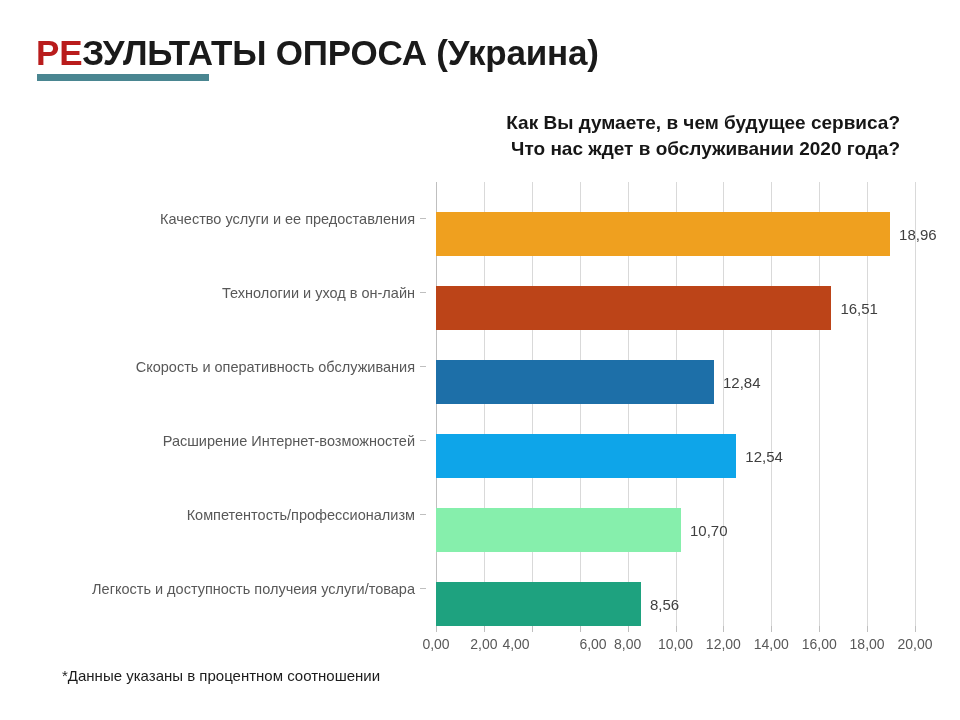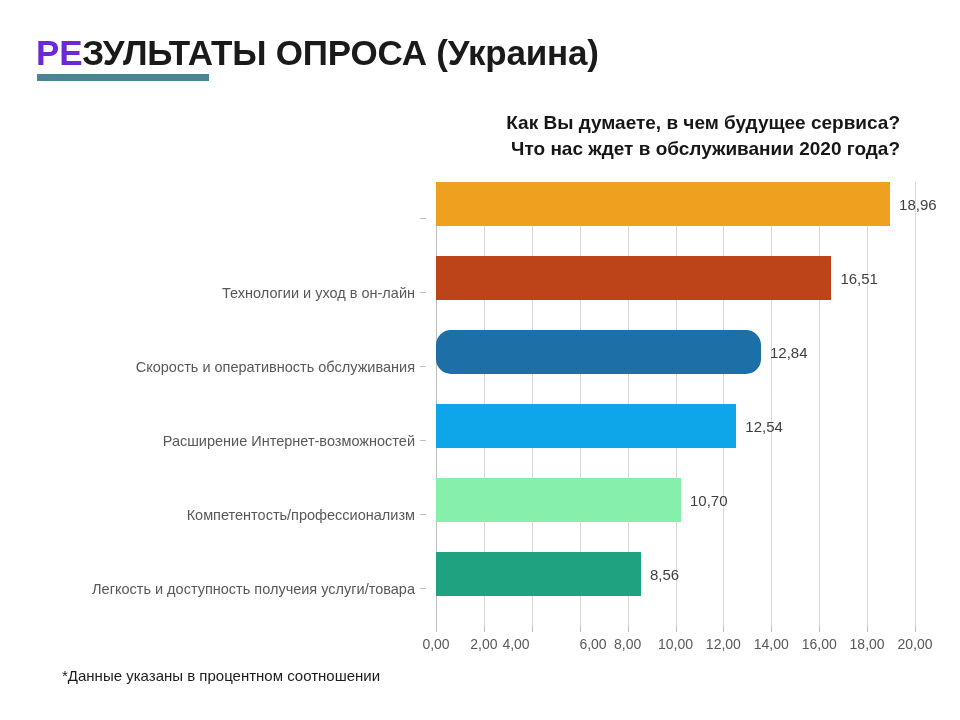--- a/index.html
+++ b/index.html
@@ -23,21 +23,21 @@
   .slide-title {
     position: absolute;
     left: 36px;
     top: 33px;
     font-size: 35px;
     font-weight: bold;
     letter-spacing: -0.2px;
     color: #1a1a1a;
     white-space: nowrap;
   }
-  .slide-title .accent { color: #6d28d9; }
+  .slide-title .accent { color: #b91c1c; }
 
   .title-rule {
     position: absolute;
     left: 37px;
     top: 74px;
     width: 172px;
     height: 7px;
     background: #4a8691;
   }
 
@@ -93,21 +93,21 @@
     position: absolute;
     left: 0;
     top: 0;
     right: 0;
     bottom: 0;
   }
   .row {
     position: relative;
     height: 74px;
     display: flex;
-    align-items: flex-start;
+    align-items: flex-end;
   }
   .bar {
     height: 44px;
     position: relative;
   }
   .bar-value {
     position: absolute;
     left: 100%;
     top: 50%;
     transform: translateY(-50%);
@@ -187,20 +187,21 @@
 
   <div class="chart-subtitle">
     <div>Как Вы думаете, в чем будущее сервиса?</div>
     <div>Что нас ждет в обслуживании 2020 года?</div>
   </div>
 
   <div class="chart">
 
     <div class="cats">
       <div class="cat">
+          <span>Качество услуги и ее предоставления</span>
           <span class="tick" style="top:36px"></span>
         </div>
       <div class="cat">
           <span>Технологии и уход в он-лайн</span>
           <span class="tick" style="top:110px"></span>
         </div>
       <div class="cat">
           <span>Скорость и оперативность обслуживания</span>
           <span class="tick" style="top:184px"></span>
         </div>
@@ -237,21 +238,21 @@
             <div class="bar" style="width: 454.092px; background: rgb(239, 160, 31);">
               <span class="bar-value">18,96</span>
             </div>
           </div>
           <div class="row">
             <div class="bar" style="width: 395.414px; background: rgb(188, 68, 24);">
               <span class="bar-value">16,51</span>
             </div>
           </div>
           <div class="row">
-            <div class="bar" style="width: 325px; background: rgb(29, 111, 168); border-radius: 15px;">
+            <div class="bar" style="width: 278px; background: rgb(29, 111, 168);">
               <span class="bar-value">12,84</span>
             </div>
           </div>
           <div class="row">
             <div class="bar" style="width: 300.333px; background: #0ea5e9;">
               <span class="bar-value">12,54</span>
             </div>
           </div>
           <div class="row">
             <div class="bar" style="width: 245px; background: #86efac;">

